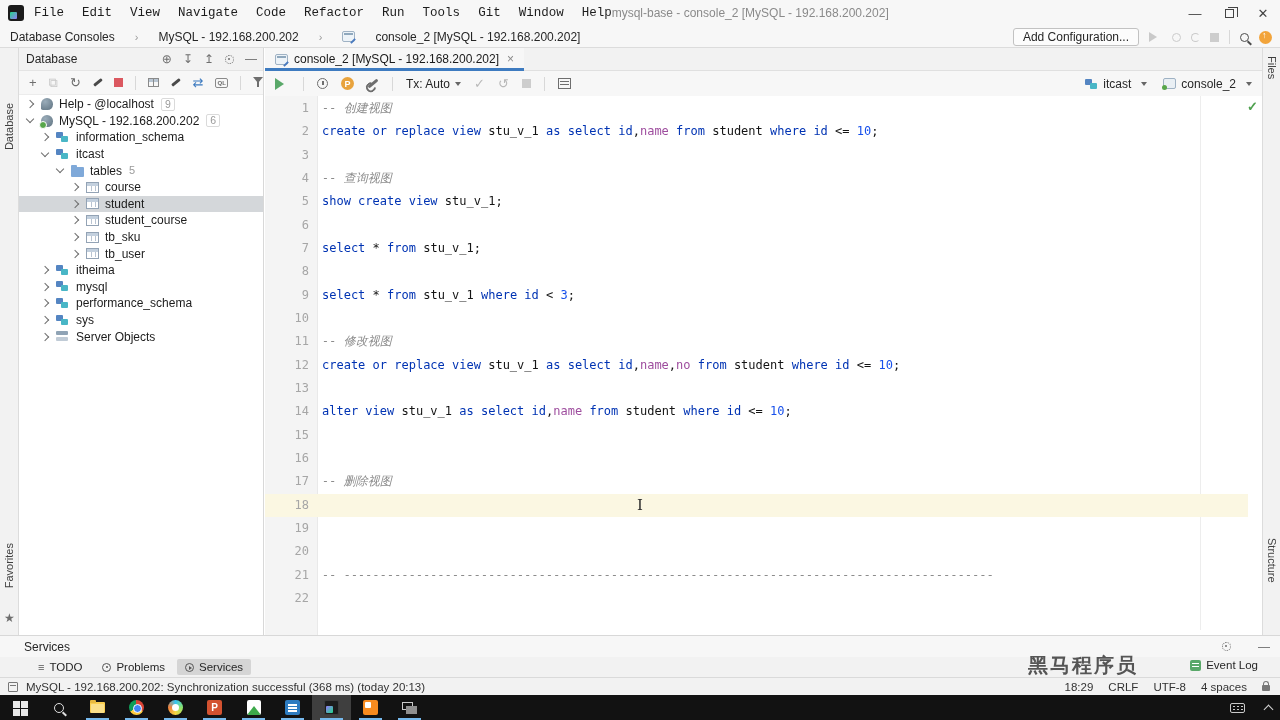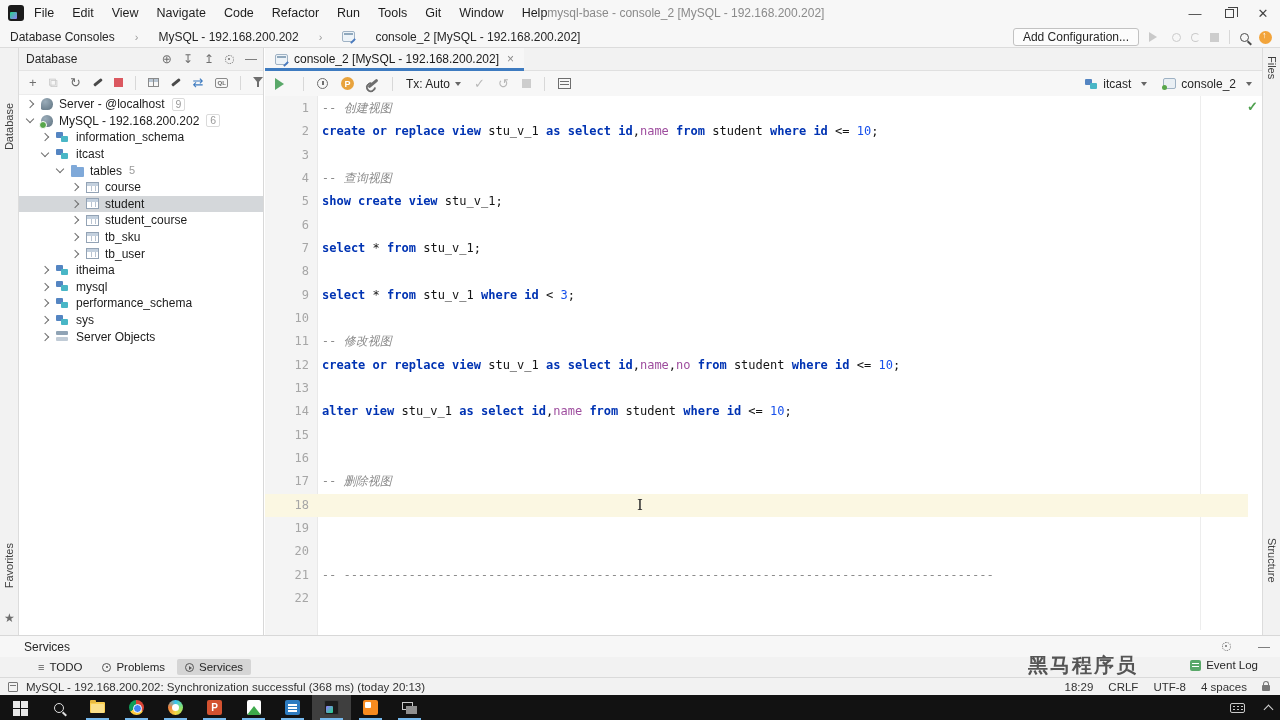--- a/index.html
+++ b/index.html
@@ -4,21 +4,21 @@
 <style>
   * { margin:0; padding:0; box-sizing:border-box; }
   html,body { width:1280px; height:720px; overflow:hidden; }
   body { font-family:"Liberation Sans", sans-serif; font-size:12px; color:#1a1a1a; background:#fff; }
   #stage { position:relative; width:1280px; height:720px; background:#fff; overflow:hidden; }
 
   
   #titlebar { position:absolute; left:0; top:0; width:1280px; height:26px; background:#F7F7F7; display:flex; align-items:center; }
   .applogo { width:16px; height:16px; margin:0 10px 0 8px; border-radius:3px; background:#1b1b1b; position:relative; flex:0 0 auto; }
   .applogo::after { content:""; position:absolute; left:2px; bottom:2px; width:7px; height:7px; background:linear-gradient(135deg,#21D789,#9479F7); border-radius:1px; }
-  #menus { display:flex; gap:18px; }
+  #menus { display:flex; gap:18px;font-family:Liberation Mono, monospace; }
   .menu-item { color:#1d1d1d; font-size:12.5px; cursor:default; }
   #wintitle { color:#8a8a8a; font-size:12px; }
   #winctrls { position:absolute; right:0; top:0; height:26px; display:flex; }
   .wc { width:34px; height:26px; display:flex; align-items:center; justify-content:center; color:#444; font-size:13px; }
   .wc .maxbox { width:9px; height:9px; border:1px solid #444; position:relative; }
   .wc .maxbox::before { content:""; position:absolute; left:2px; top:-3px; width:9px; height:9px; border:1px solid #444; border-left:none; border-bottom:none; }
 
   
   #navbar { position:absolute; left:0; top:26px; width:1280px; height:22px; background:#F7F7F7; border-bottom:1px solid #DCDCDC; display:flex; align-items:center; }
   #crumbs { display:flex; align-items:center; margin-left:10px; gap:20px; }
@@ -111,21 +111,21 @@
   .i-consl { width:13px; height:11px; background:#E9EFF4; border:1px solid #9FB2C4; border-radius:2px; position:relative; }
   .i-consl.green::after { content:""; position:absolute; left:-2px; bottom:-2px; width:5px; height:5px; background:#57A64A; border-radius:50%; }
 
   #gutterbg { position:absolute; left:265px; top:96px; width:53px; bottom:85px; background:#F4F4F4; border-right:1px solid #E9E9E9; }
   #marginline { position:absolute; left:1200px; top:96px; bottom:90px; width:1px; background:#EDEDED; }
   #code-lines { position:absolute; left:265px; top:97px; right:32px; font-family:"DejaVu Sans Mono", monospace; font-size:12px; }
   .cline { position:relative; height:23.33px; line-height:23.33px; white-space:pre; }
   .cline.cur { background:#FBF7E2; }
   .lnum { position:absolute; left:0; width:44px; text-align:right; color:#A6A6A6; }
   .ctext { position:absolute; left:57px; }
-  .s-k { color:var(--c-keyword,#0033B3);font-weight:bold; }
+  .s-k { color:var(--c-keyword,#0033B3); }
   .s-t { color:#141414; }
   .s-c { color:var(--c-comment,#8C8C8C); font-style:italic; }
   .s-p { color:var(--c-purple,#9E4D9E); }
   .s-n { color:var(--c-number,#1750EB); }
   .stmt-box { outline:1px solid #C4C2DF; }
   .caret { display:inline-block; width:2px; height:14px; background:#111; vertical-align:-2px; }
   #editcheck { position:absolute; right:22px; top:99px; color:#4FA14F; font-size:13px; font-weight:bold; }
   #ibeam { position:absolute; left:637px; top:496px; font-family:"DejaVu Serif", serif; font-size:15px; color:#2b2b2b; }
 
   
@@ -271,21 +271,21 @@
       <span class="tic pencil"></span>
       <span class="tic blue">⇄</span>
       <span class="tic-ql">QL</span>
       <span class="vsep"></span>
       <span class="funnel"></span>
     </div>
     <div id="tree">
         <div class="trow" style="padding-left: 8px;">
           <span class="chev"></span>
           <span class="ti i-db"></span>
-          <span class="tlabel">Server - @localhost</span>
+          <span class="tlabel">Help - @localhost</span>
           <span class="badge">9</span>
         </div>
         <div class="trow" style="padding-left: 8px;">
           <span class="chev down"></span>
           <span class="ti i-db online"></span>
           <span class="tlabel">MySQL - 192.168.200.202</span>
           <span class="badge">6</span>
         </div>
         <div class="trow" style="padding-left: 23px;">
           <span class="chev"></span>

